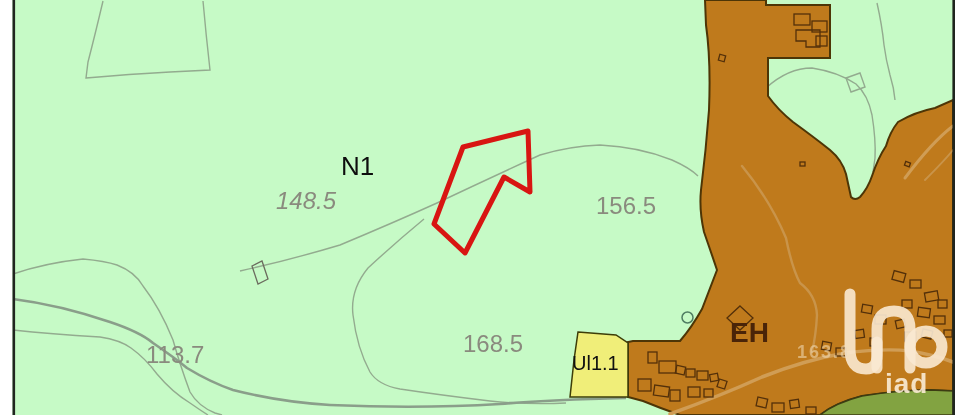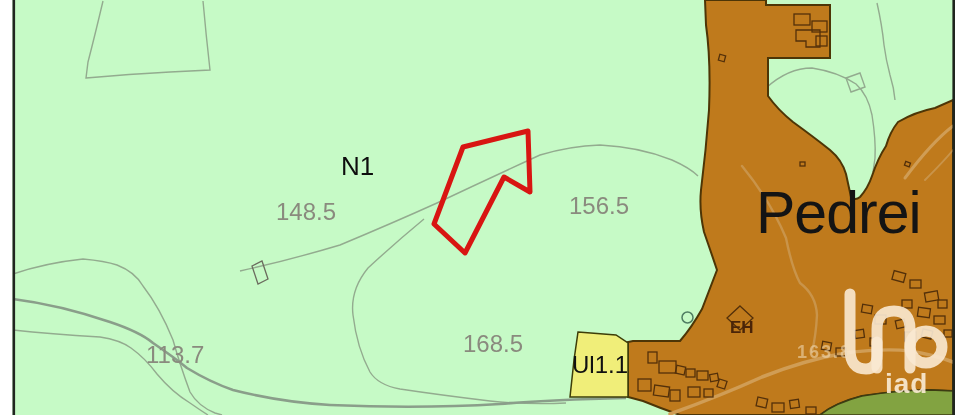--- a/index.html
+++ b/index.html
@@ -2,22 +2,22 @@
 <html><head>
 <meta charset="utf-8">
 <style>
   html,body{margin:0;padding:0;background:#ffffff;}
   #stage{position:relative;width:960px;height:415px;overflow:hidden;
          font-family:"Liberation Sans", sans-serif;background:#ffffff;}
   #map-svg{position:absolute;left:0;top:0;}
   .lbl{position:absolute;line-height:1;white-space:nowrap;}
   .contour-lbl{font-size:24px;color:#8a8a7e;}
   .zone-lbl-black{font-size:26px;color:#0d0d0d;}
-  .eh-lbl{font-size:17px;font-weight:bold;color:#4a2408;}
-  .ul-lbl{font-size:24px;color:#101010;}
+  .eh-lbl{font-size:28px;font-weight:bold;color:#4a2408;}
+  .ul-lbl{font-size:20px;color:#101010;}
   .town-lbl{font-size:59px;color:#141414;letter-spacing:-1px;}
   .faint-lbl{font-size:18px;color:rgba(242,222,188,0.55);font-weight:bold;letter-spacing:2px;}
   .brand-lbl{font-size:28px;font-weight:bold;color:rgba(249,233,209,0.92);letter-spacing:1px;}
 </style>
 </head>
 <body>
 
 <div id="stage">
 
   <svg id="map-svg" width="960" height="415" viewBox="0 0 960 415">
@@ -112,31 +112,30 @@
     </g>
 
     <rect x="0" y="0" width="12.5" height="415" fill="#ffffff"></rect>
     <rect x="12.5" y="0" width="2.6" height="415" fill="#20251f"></rect>
     <rect x="952.4" y="0" width="2.6" height="415" fill="#20251f"></rect>
     <rect x="955" y="0" width="5" height="415" fill="#ffffff"></rect>
   </svg>
 
   <div class="lbl zone-lbl-black" style="left:341px;top:153px;">N1</div>
 
-  <div class="lbl contour-lbl" style="left:276px;top:200px;">148.5</div>
+  <div class="lbl contour-lbl" style="left:276px;top:189px;font-style:italic;">148.5</div>
 
-  <div class="lbl contour-lbl" style="left:569px;top:194px;text-align:center;">156.5</div>
+  <div class="lbl contour-lbl" style="left:596px;top:194px;text-align:center;">156.5</div>
 
   <div class="lbl contour-lbl" style="left:463px;top:332px;">168.5</div>
 
   <div class="lbl contour-lbl" style="left:146px;top:343px;">113.7</div>
 
   <div class="lbl eh-lbl" style="left:730px;top:319px;">EH</div>
 
   <div class="lbl ul-lbl" style="left:572px;top:353px;">Ul1.1</div>
 
-  <div class="lbl town-lbl" style="left:756px;top:184px;">Pedrei</div>
 
   <div class="lbl faint-lbl" style="left:797px;top:343px;">163.8</div>
 
   <div class="lbl brand-lbl" style="left:885px;top:370px;">iad</div>
 
 </div>
 
 </body></html>

